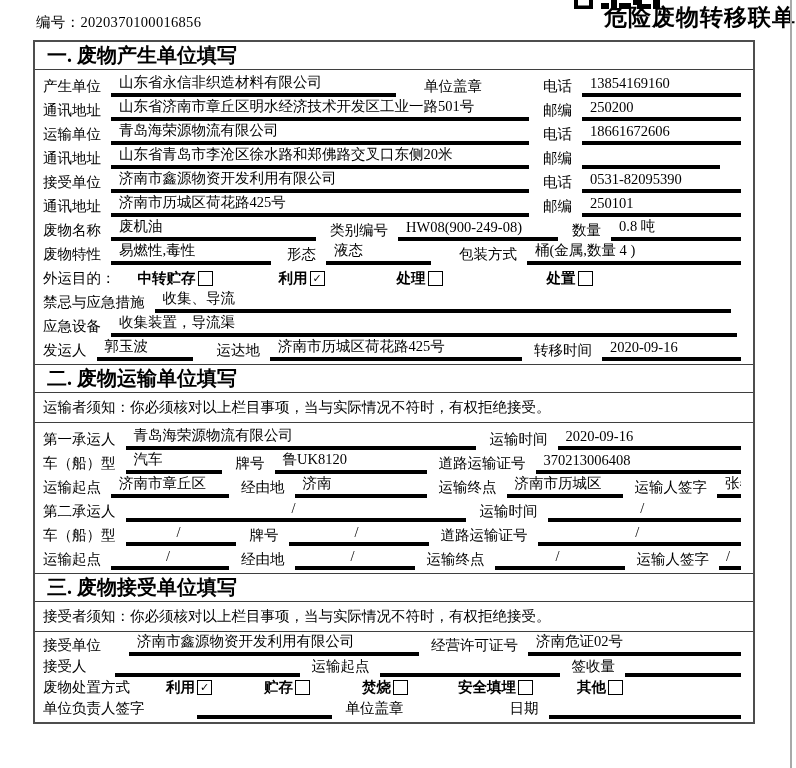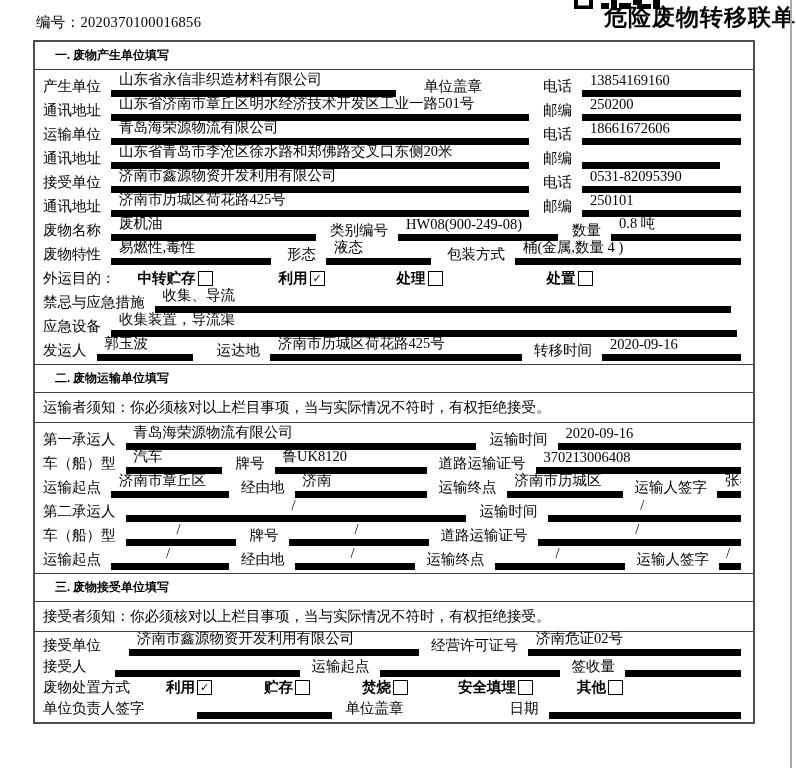--- a/index.html
+++ b/index.html
@@ -10,32 +10,32 @@
     font-size:14.5px;
   }
   .doc-number { position:absolute; left:36px; top:13px; letter-spacing:0.3px; }
   .page-title { position:absolute; left:90px; right:0; top:2px; text-align:right;
     font-size:23px; font-weight:700; letter-spacing:1px; }
   .qr { position:absolute; left:574px; top:0; }
   .page-edge { position:absolute; right:4px; top:0; width:2px; height:768px; background:#a9a9a9; }
 
   .form { position:absolute; left:33px; top:40px; width:722px;
     border:2px solid #4d4d4d; box-sizing:border-box; background:#fff; }
-  .sec-head { height:27px; line-height:27px; padding-left:20px; font-weight:700;
-    font-size:12px; border-bottom:1.5px solid #3f3f3f; }
+  .sec-head { height:27px; line-height:27px; padding-left:12px; font-weight:700;
+    font-size:20px; border-bottom:1.5px solid #3f3f3f; }
   .bt { border-top:1.5px solid #3f3f3f; }
   .notice { height:29px; line-height:29px; padding-left:8px; border-bottom:1px solid #3f3f3f; }
   .sec-body { padding:3px 12px 3px 8px; }
 
   .row { display:flex; align-items:flex-end; height:24px; }
   .s3 .row { height:21px; }
   .left  { width:500px; display:flex; align-items:flex-end; }
   .right { flex:1; display:flex; align-items:flex-end; }
   .lbl { white-space:nowrap; padding-bottom:1px; margin-right:10px; }
-  .val { border-bottom:7px solid #000000; padding:0 4px 1px 8px;
+  .val { border-bottom:4px solid #000000; padding:0 4px 1px 8px;
     white-space:nowrap; overflow:hidden; box-sizing:border-box; }
   .grow { flex:1; }
   .ctr { text-align:center; padding-left:0; }
   .cb { display:inline-block; width:13px; height:13px; border:1.5px solid #000;
     margin:0 0 3px 2px; font-size:11px; line-height:13px; text-align:center;
     font-family:"DejaVu Sans",sans-serif; flex:none; }
   .oplbl { margin-right:0;font-weight:bold; }
   .print-time { position:absolute; left:36px; top:782px; }
 </style>
 </head>
@@ -137,21 +137,21 @@
       <span class="val" style="width:160px">HW08(900-249-08)</span>
       <span class="lbl" style="margin-left:14px">数量</span>
       <span class="val grow">0.8 吨</span>
     </div>
 
     <div class="row">
       <span class="lbl">废物特性</span>
       <span class="val" style="width:160px">易燃性,毒性</span>
       <span class="lbl" style="margin-left:16px">形态</span>
       <span class="val" style="width:105px">液态</span>
-      <span class="lbl" style="margin-left:16px">包装方式</span>
+      <span class="lbl" style="margin-left:28px">包装方式</span>
       <span class="val grow">桶(金属,数量 4 )</span>
     </div>
 
     <div class="row">
       <span class="lbl">外运目的：</span>
       <span class="lbl oplbl" style="margin-left:12px">中转贮存</span>
       <span class="cb"></span>
       <span class="lbl oplbl" style="margin-left:66px">利用</span>
       <span class="cb">✓</span>
       <span class="lbl oplbl" style="margin-left:72px">处理</span>

